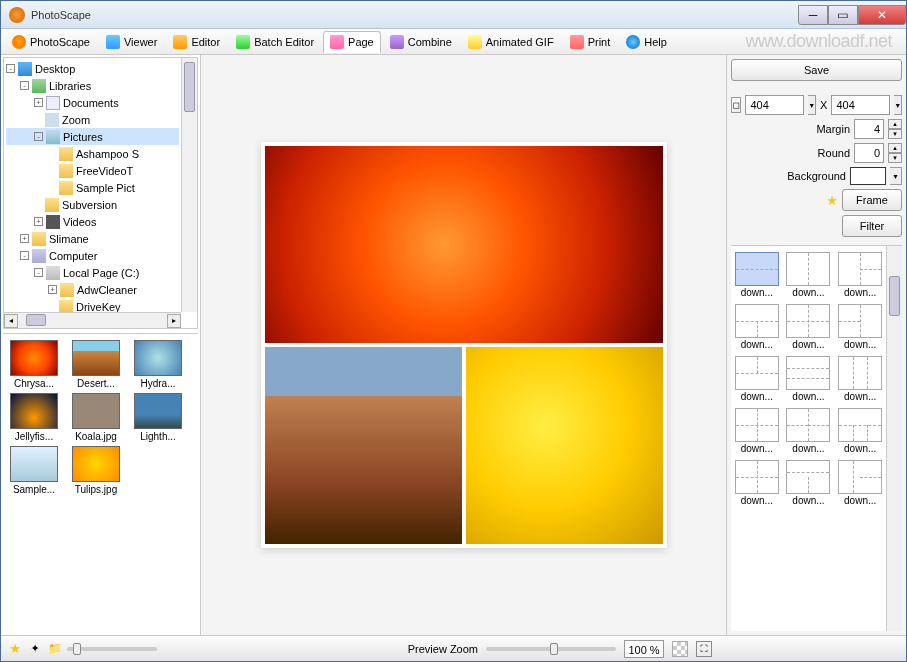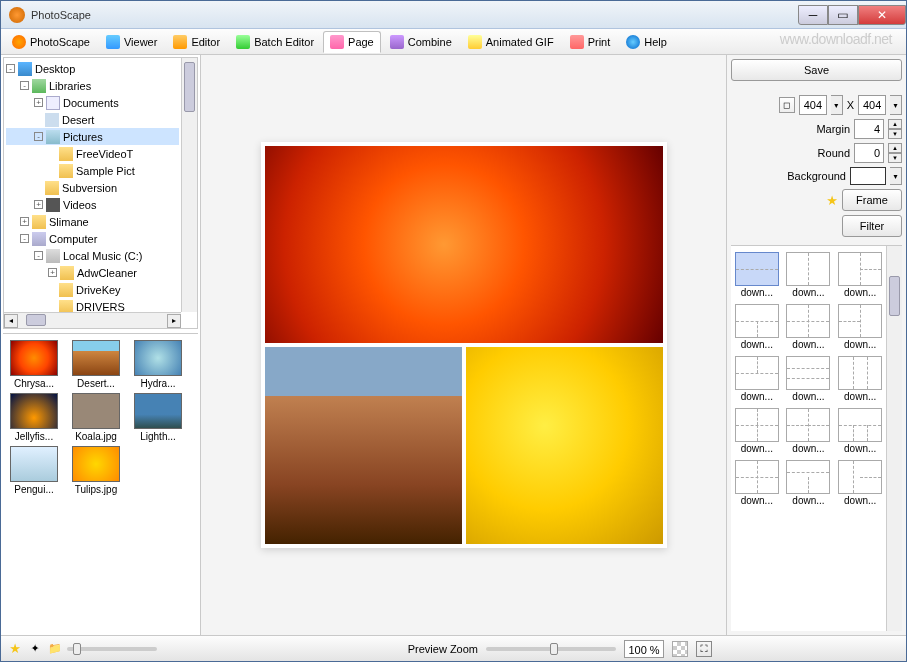--- a/index.html
+++ b/index.html
@@ -21,21 +21,21 @@
 .tab-icon { width: 14px; height: 14px; border-radius: 2px; }
 .ico-ps { background: radial-gradient(circle,#ffa500,#ff6600); border-radius:50%; }
 .ico-viewer { background: linear-gradient(#66ccff,#3399ff); }
 .ico-editor { background: linear-gradient(#ffcc66,#ff9900); }
 .ico-batch { background: linear-gradient(#99ff99,#33cc33); }
 .ico-page { background: linear-gradient(#ff99cc,#ff66aa); }
 .ico-combine { background: linear-gradient(#cc99ff,#9966cc); }
 .ico-agif { background: linear-gradient(#ffff99,#ffcc33); }
 .ico-print { background: linear-gradient(#ff9999,#ff6666); }
 .ico-help { background: radial-gradient(circle,#66ccff,#0066cc); border-radius:50%; }
-.watermark { position: absolute; right: 14px; top: 2px; font-size: 14px; color: #ccc; letter-spacing: -0.5px; margin-left: 36px; }
+.watermark { position: absolute; right: 14px; top: 2px; font-size: 18px; color: #ccc; letter-spacing: -0.5px; margin-left: 36px; }
 
 .body { flex: 1; display: flex; background: #f4f4f4; overflow: hidden; }
 
 .left-panel { width: 200px; display: flex; flex-direction: column; border-right: 1px solid #c9c9c9; background: #fff; }
 .tree-wrap { height: 272px; border: 1px solid #c9c9c9; margin: 2px; position: relative; overflow: hidden; }
 .tree { position: absolute; inset: 0 16px 0 0; overflow: hidden; padding: 2px; background:#fff;}
 .tree-row { display: flex; align-items: center; height: 17px; white-space: nowrap; cursor: pointer; }
 .tree-row .exp { width: 9px; height: 9px; border: 1px solid #888; display: inline-flex; align-items: center; justify-content: center; font-size: 8px; line-height: 1; margin-right: 3px; color:#555; }
 .tree-row .noexp { width: 11px; display:inline-block; }
 .tree-row .ficon { width: 14px; height: 14px; margin-right: 3px; }
@@ -73,21 +73,21 @@
 .canvas { width: 406px; height: 406px; background: #fff; box-shadow: 0 2px 8px rgba(0,0,0,0.15); padding: 4px; display: grid; grid-template-rows: 1fr 1fr; grid-template-columns: 1fr 1fr; gap: 4px; }
 .canvas .cell1 { grid-column: 1 / 3; background: radial-gradient(circle at 45% 50%, #ff9933, #ff5500, #cc2200, #660000); }
 .canvas .cell2 { background: linear-gradient(#87a8c8 25%, #c08050 25%, #884422 70%, #442200); }
 .canvas .cell3 { background: radial-gradient(ellipse at 40% 40%, #ffee44, #ffcc00, #cc9900), #557733; background-blend-mode: normal; }
 
 .right-panel { width: 180px; border-left: 1px solid #c9c9c9; background: #f4f4f4; padding: 4px; display: flex; flex-direction: column; gap: 4px; }
 .btn { height: 22px; background: linear-gradient(#fff,#e8e8e8); border: 1px solid #999; border-radius: 3px; cursor: pointer; display:flex; align-items:center; justify-content:center;}
 .row { display: flex; align-items: center; gap: 4px; }
 .row-right{justify-content:flex-end;}
 .lbl { text-align: right; }
-.sz-input { width: 28px; height: 20px; border: 1px solid #999; background: #fff; padding: 0 4px; }
+.sz-input { width: 59px; height: 20px; border: 1px solid #999; background: #fff; padding: 0 4px; }
 .sz-drop{width:12px;display:flex;align-items:center;justify-content:center;font-size:8px;border:1px solid #999;border-left:none;height:20px;background:#eee;cursor:pointer;}
 .spin { width: 30px; height: 20px; border: 1px solid #999; background: #fff; padding: 0 3px; text-align:right;}
 .spin-btns { display: flex; flex-direction: column; }
 .spin-btns div { width: 14px; height: 10px; border: 1px solid #999; background: #f0f0f0; font-size: 7px; display:flex;align-items:center;justify-content:center; cursor:pointer;}
 .color-swatch { width: 36px; height: 18px; background: #fff; border: 1px solid #333; }
 .star{color:#f5c518;font-size:13px;}
 .square-icon{width:16px;height:16px;border:1px solid #999;background:linear-gradient(#fff,#eee);display:flex;align-items:center;justify-content:center;font-size:9px;cursor:pointer;}
 
 .layouts { flex: 1; border-top: 1px solid #c9c9c9; margin-top: 4px; overflow: hidden; position: relative; background:#fff;}
 .layout-grid { position: absolute; inset: 0 16px 0 0; padding: 6px 2px; display: grid; grid-template-columns: repeat(3, 1fr); gap: 6px 4px; align-content: start; }
@@ -187,30 +187,35 @@
               <span>Libraries</span>
             </div>
             <div class="tree-row" style="padding-left: 28px;">
               <span class="exp">+</span>
               <span class="ficon ico-doc"></span>
               <span>Documents</span>
             </div>
             <div class="tree-row" style="padding-left: 28px;">
               <span class="noexp"></span>
               <span class="ficon ico-music"></span>
-              <span>Desert</span>
+              <span>Zoom</span>
             </div>
             <div class="tree-row selected" style="padding-left: 28px;">
               <span class="exp">-</span>
               <span class="ficon ico-pic"></span>
               <span>Pictures</span>
             </div>
             <div class="tree-row" style="padding-left: 42px;">
               <span class="noexp"></span>
               <span class="ficon ico-folder"></span>
+              <span>Ashampoo S</span>
+            </div>
+            <div class="tree-row" style="padding-left: 42px;">
+              <span class="noexp"></span>
+              <span class="ficon ico-folder"></span>
               <span>FreeVideoT</span>
             </div>
             <div class="tree-row" style="padding-left: 42px;">
               <span class="noexp"></span>
               <span class="ficon ico-folder"></span>
               <span>Sample Pict</span>
             </div>
             <div class="tree-row" style="padding-left: 28px;">
               <span class="noexp"></span>
               <span class="ficon ico-folder"></span>
@@ -227,21 +232,21 @@
               <span>Slimane</span>
             </div>
             <div class="tree-row" style="padding-left: 14px;">
               <span class="exp">-</span>
               <span class="ficon ico-computer"></span>
               <span>Computer</span>
             </div>
             <div class="tree-row" style="padding-left: 28px;">
               <span class="exp">-</span>
               <span class="ficon ico-drive"></span>
-              <span>Local Music (C:)</span>
+              <span>Local Page (C:)</span>
             </div>
             <div class="tree-row" style="padding-left: 42px;">
               <span class="exp">+</span>
               <span class="ficon ico-folder"></span>
               <span>AdwCleaner</span>
             </div>
             <div class="tree-row" style="padding-left: 42px;">
               <span class="noexp"></span>
               <span class="ficon ico-folder"></span>
               <span>DriveKey</span>
@@ -283,21 +288,21 @@
           <div class="thumb-item">
             <div class="thumb-img t-koala"></div>
             <div class="thumb-label">Koala.jpg</div>
           </div>
           <div class="thumb-item">
             <div class="thumb-img t-light"></div>
             <div class="thumb-label">Lighth...</div>
           </div>
           <div class="thumb-item">
             <div class="thumb-img t-peng"></div>
-            <div class="thumb-label">Pengui...</div>
+            <div class="thumb-label">Sample...</div>
           </div>
           <div class="thumb-item">
             <div class="thumb-img t-tulip"></div>
             <div class="thumb-label">Tulips.jpg</div>
           </div>
         </div>
     </div>
 
     <div class="canvas-area">
       <div class="canvas">

